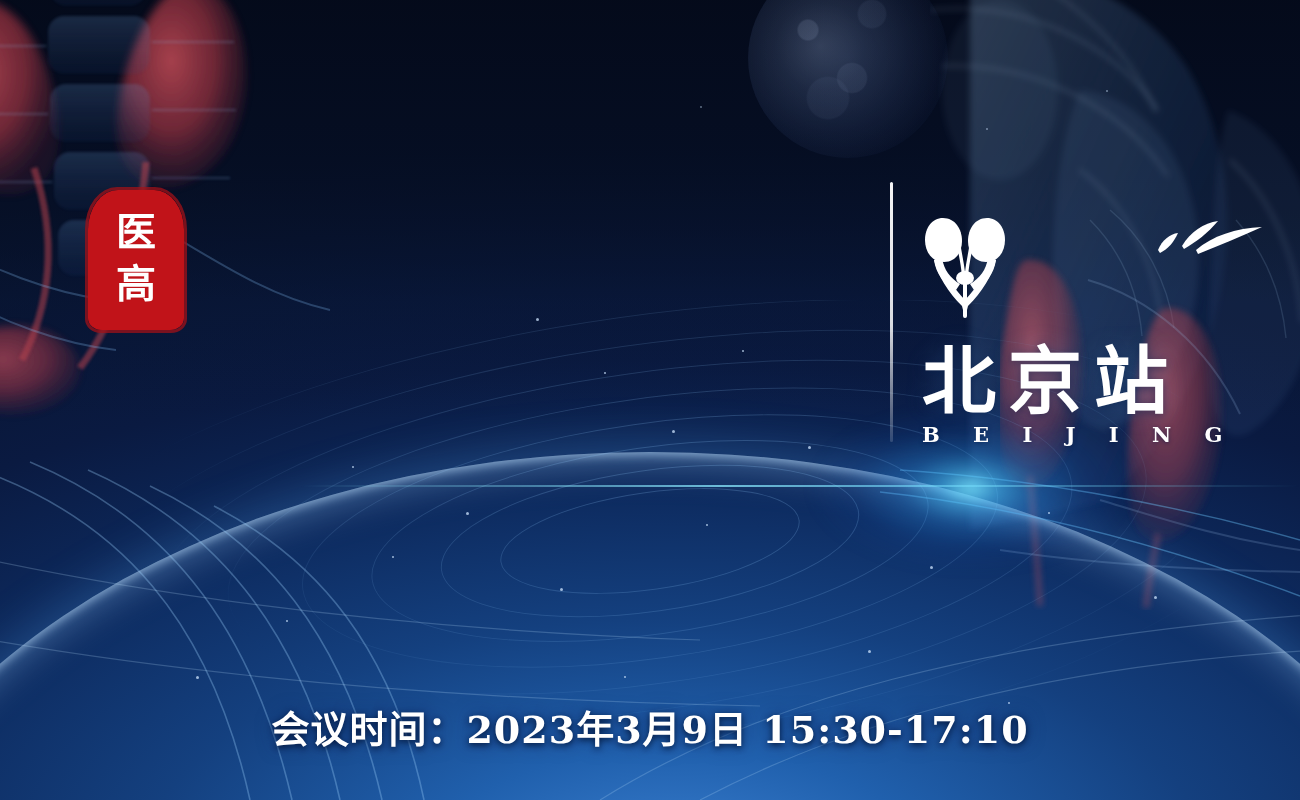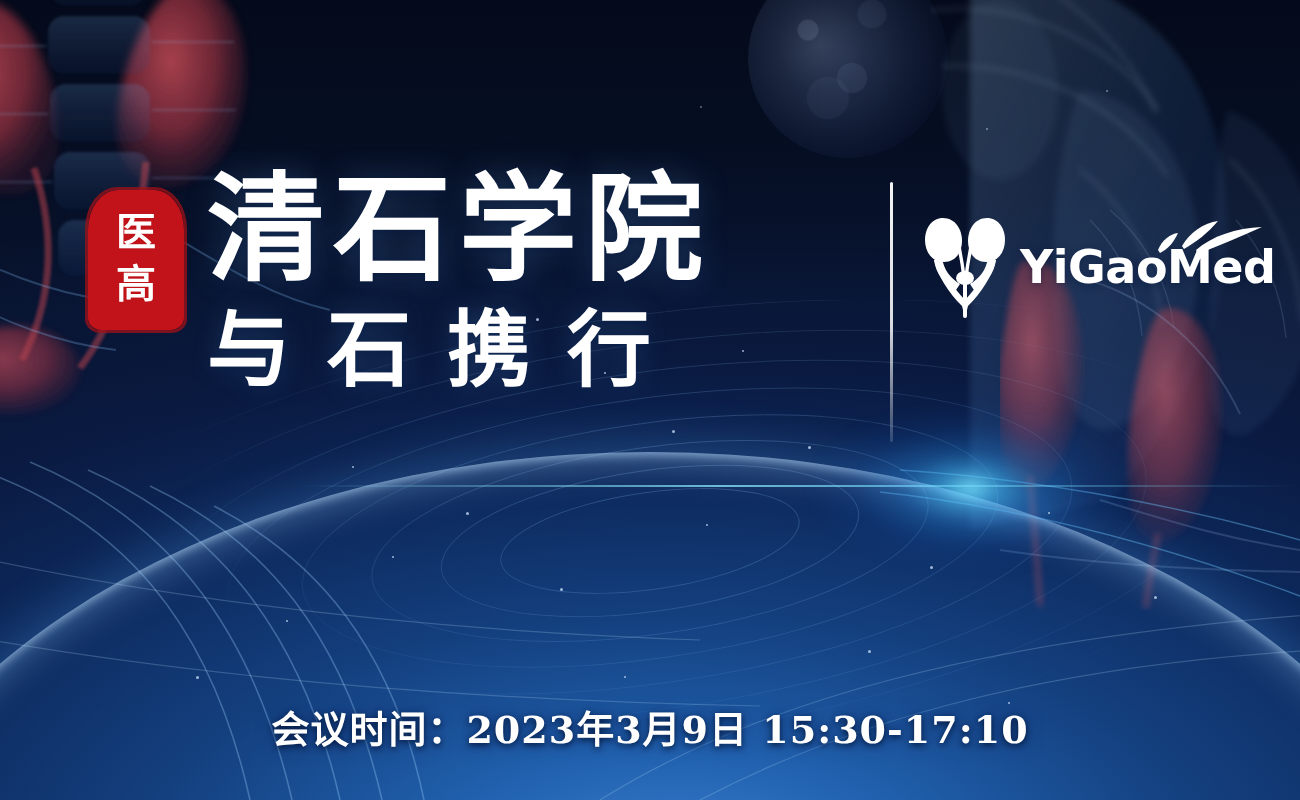--- a/index.html
+++ b/index.html
@@ -376,48 +376,47 @@
 
   <div class="content">
 
     <div class="seal">
       <div class="seal-body"></div>
       <div class="seal-rough"></div>
       <div class="seal-ch top">医</div>
       <div class="seal-ch bot">高</div>
     </div>
 
-    <div class="title-block">
-      <div class="title-line1">清石学院</div>
-      <div class="title-line2">与石携行</div>
-    </div>
 
     <div class="divider"></div>
 
     <div class="brand">
       <svg class="brand-icon" viewBox="0 0 86 106">
         <g fill="#ffffff">
           <path d="M21 4 C 33 4 40 15 40 27 C 40 39 33 48 22 48 C 10 48 3 38 3 26 C 3 14 10 4 21 4 Z"></path>
           <path d="M65 4 C 76 4 83 14 83 26 C 83 38 76 48 64 48 C 53 48 46 39 46 27 C 46 15 53 4 65 4 Z"></path>
           <path d="M20 44 C 22 56 28 64 38 70 L 34 76 C 22 70 14 60 12 46 Z"></path>
           <path d="M66 44 C 64 56 58 64 48 70 L 52 76 C 64 70 72 60 74 46 Z"></path>
           <path d="M38 28 C 40 40 42 50 43 58 L 43 62 L 40 62 C 39 52 37 40 34 29 Z"></path>
           <path d="M48 28 C 46 40 44 50 43 58 L 43 62 L 46 62 C 47 52 49 40 52 29 Z"></path>
           <ellipse cx="43" cy="64" rx="9" ry="7"></ellipse>
           <path d="M12 46 C 16 62 26 78 40 92 L 43 104 L 46 92 C 60 78 70 62 74 46 L 70 44 C 64 60 54 74 43 86 C 32 74 22 60 16 44 Z"></path>
           <rect x="41" y="66" width="4" height="38" rx="2"></rect>
         </g>
       </svg>
-      <div class="brand-name">YiGaoMed</div>
       <svg class="brand-swoosh" viewBox="0 0 120 44">
         <g fill="#ffffff">
           <path d="M6 30 C 10 20 18 14 26 13 C 22 22 16 29 8 33 Z"></path>
           <path d="M30 26 C 38 12 52 3 66 1 C 56 13 44 22 32 29 Z"></path>
           <path d="M44 30 C 60 16 84 8 110 7 C 88 17 66 26 46 34 Z"></path>
         </g>
       </svg>
     </div>
 
+    <div class="city">
+      <div class="city-cn">北京站</div>
+      <div class="city-en">B E I  J I N G</div>
+    </div>
 
     <div class="footer-date">会议时间：2023年3月9日 15:30-17:10</div>
 
   </div>
 </div>
 
 </body></html>

